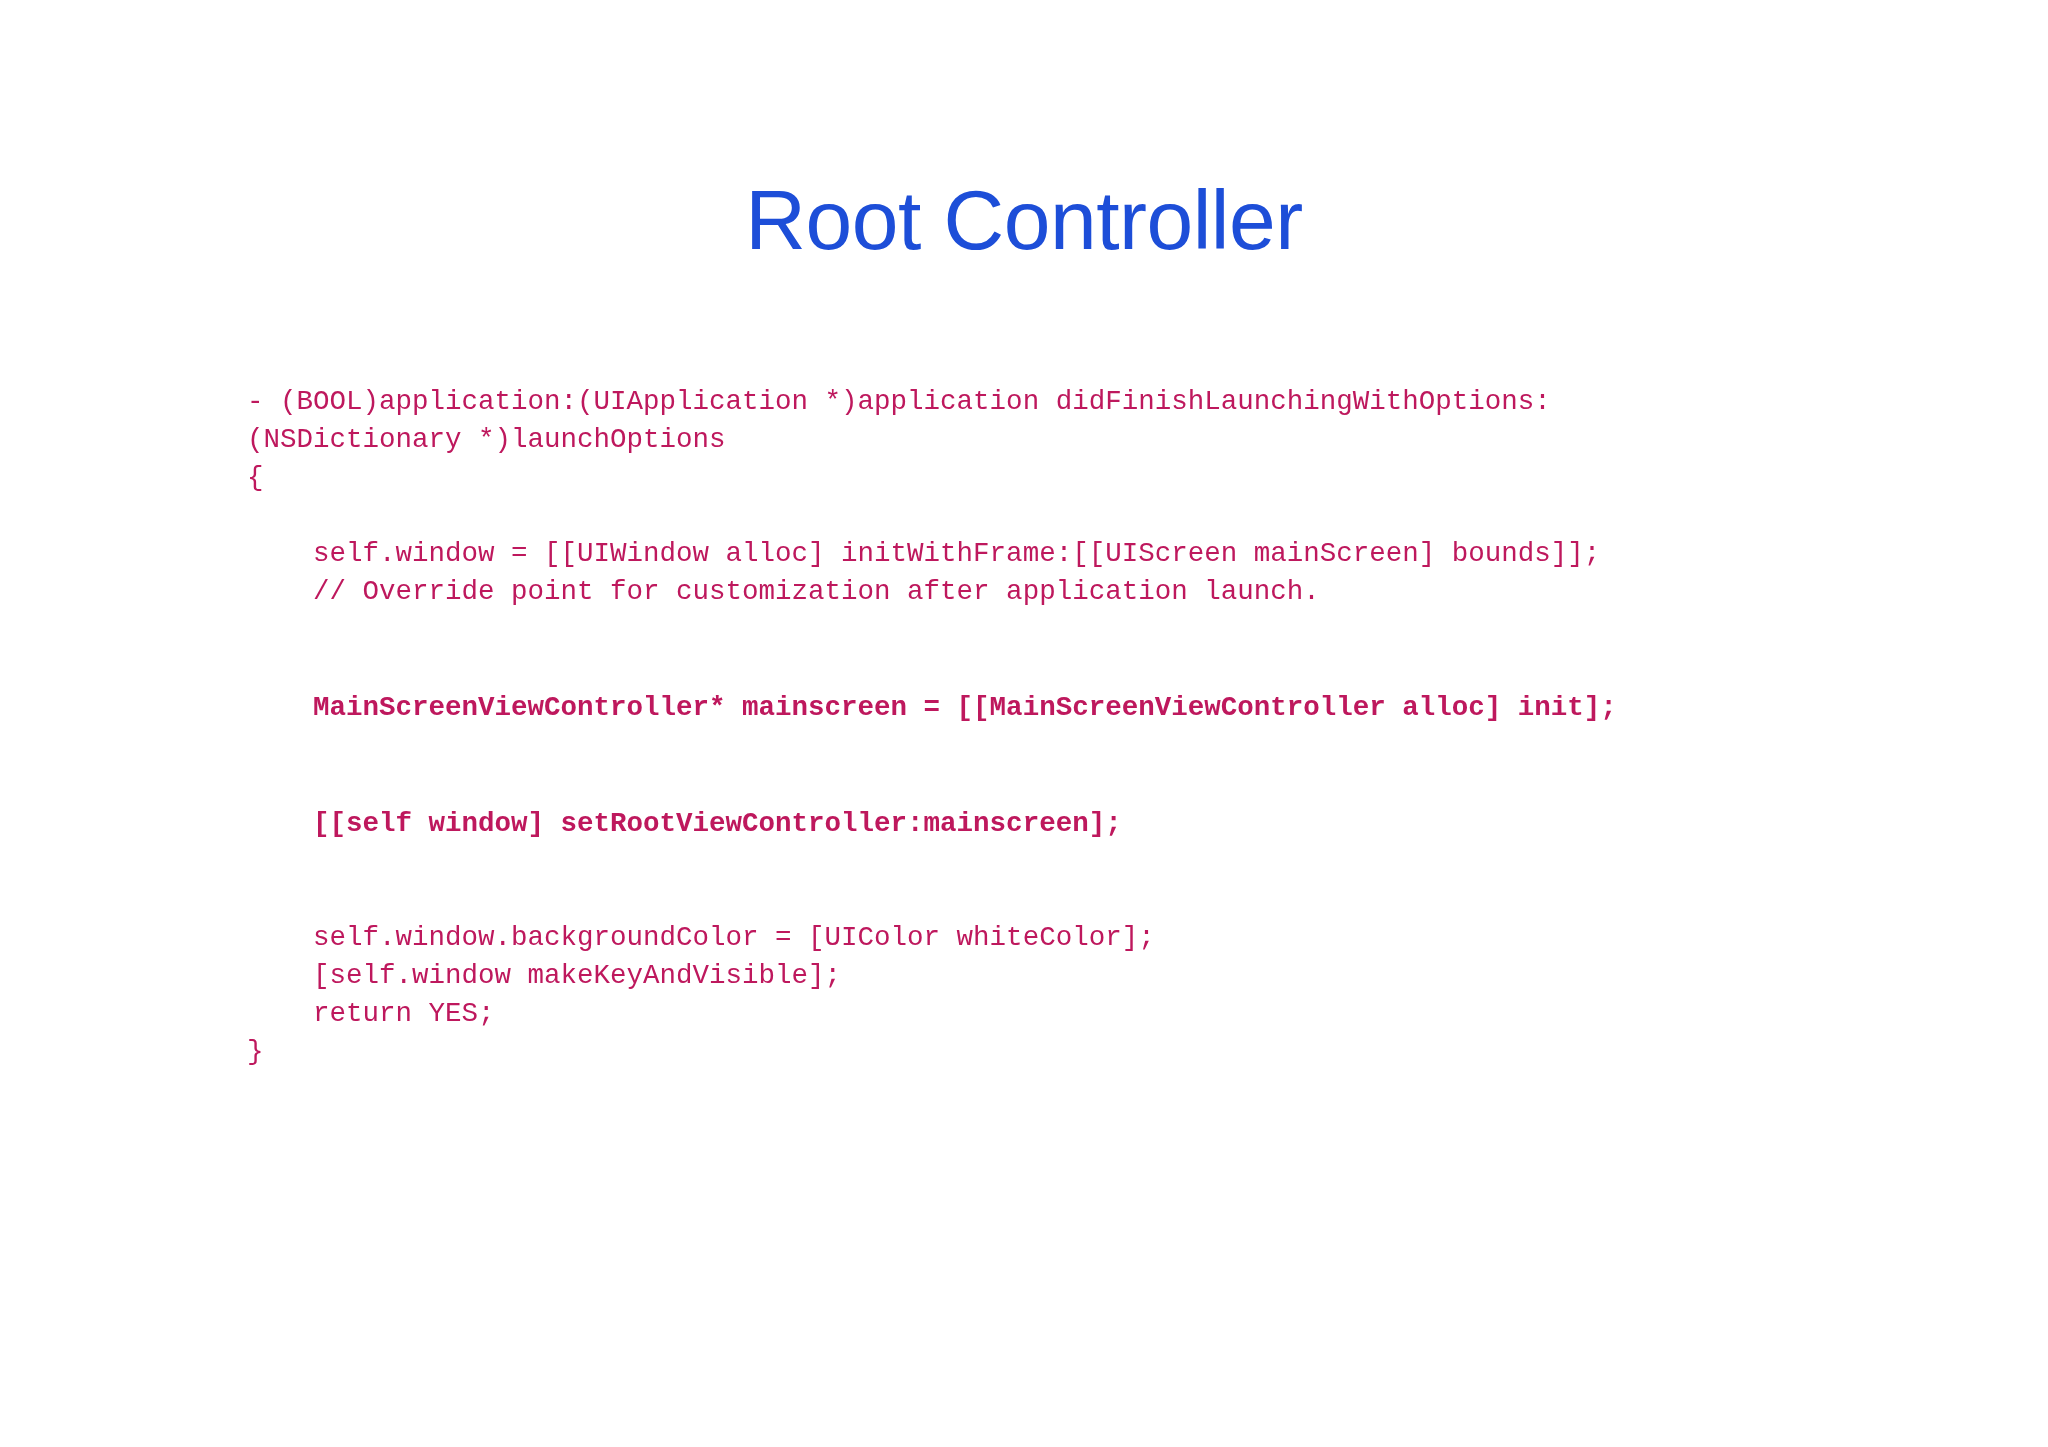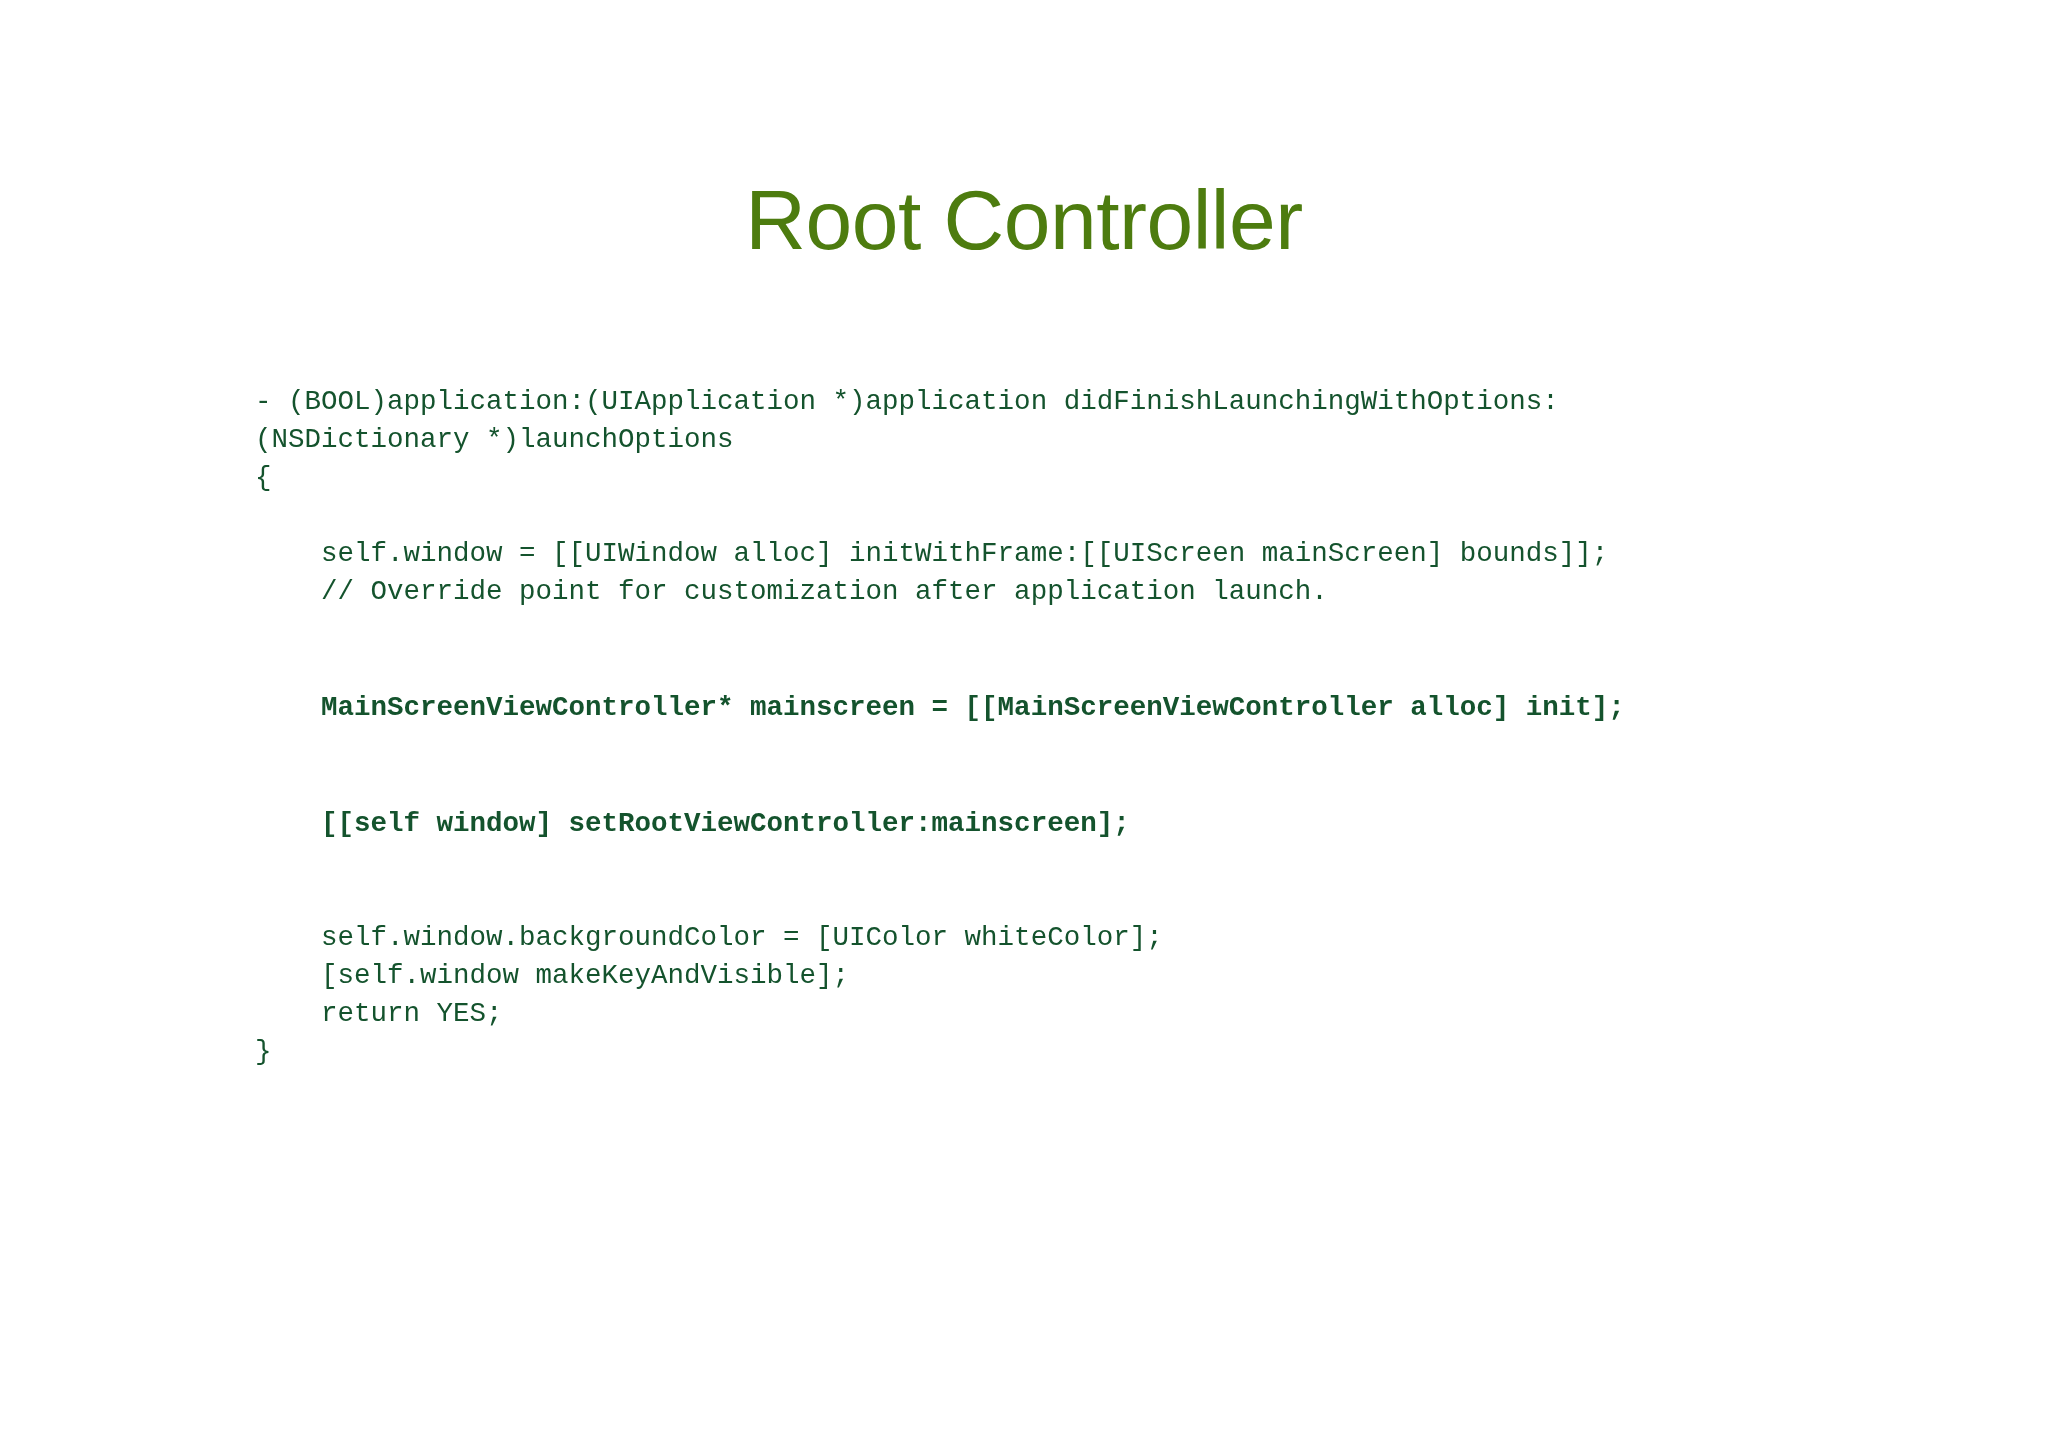--- a/index.html
+++ b/index.html
@@ -30,35 +30,35 @@
   .slide-title {
     position: absolute;
     left: 0;
     top: 178px;
     width: 2048px;
     text-align: center;
     font-family: "Liberation Sans", sans-serif;
     font-size: 84px;
     font-weight: 400;
     line-height: 1.0;
-    color: #4d7c0f;
+    color: #1d4ed8;
     letter-spacing: -0.5px;
     white-space: pre;
   }
 
   
   .code-block {
     position: absolute;
-    left: 255px;
+    left: 247px;
     top: 383px;
     width: 1740px;
     font-family: "Liberation Mono", "DejaVu Sans Mono", monospace;
     font-size: 27.5px;
     line-height: 38px;
-    color: #14532d;
+    color: #be185d;
     white-space: pre;
     letter-spacing: 0px;
   }
 
   .code-line {
     display: block;
     min-height: 38px;
     white-space: pre;
   }
 

